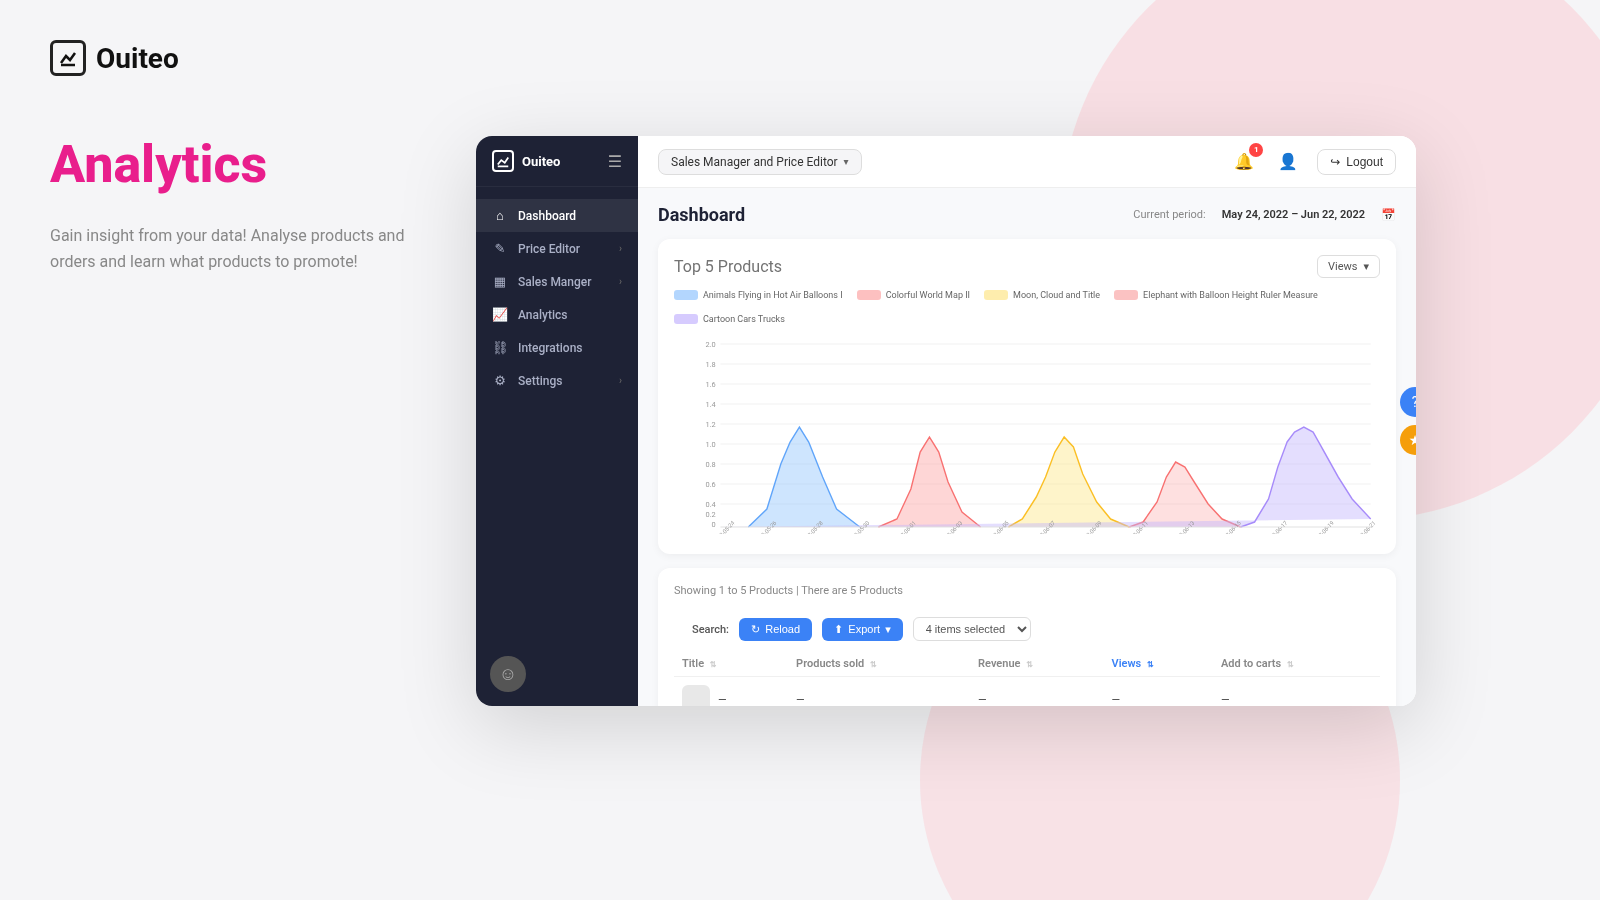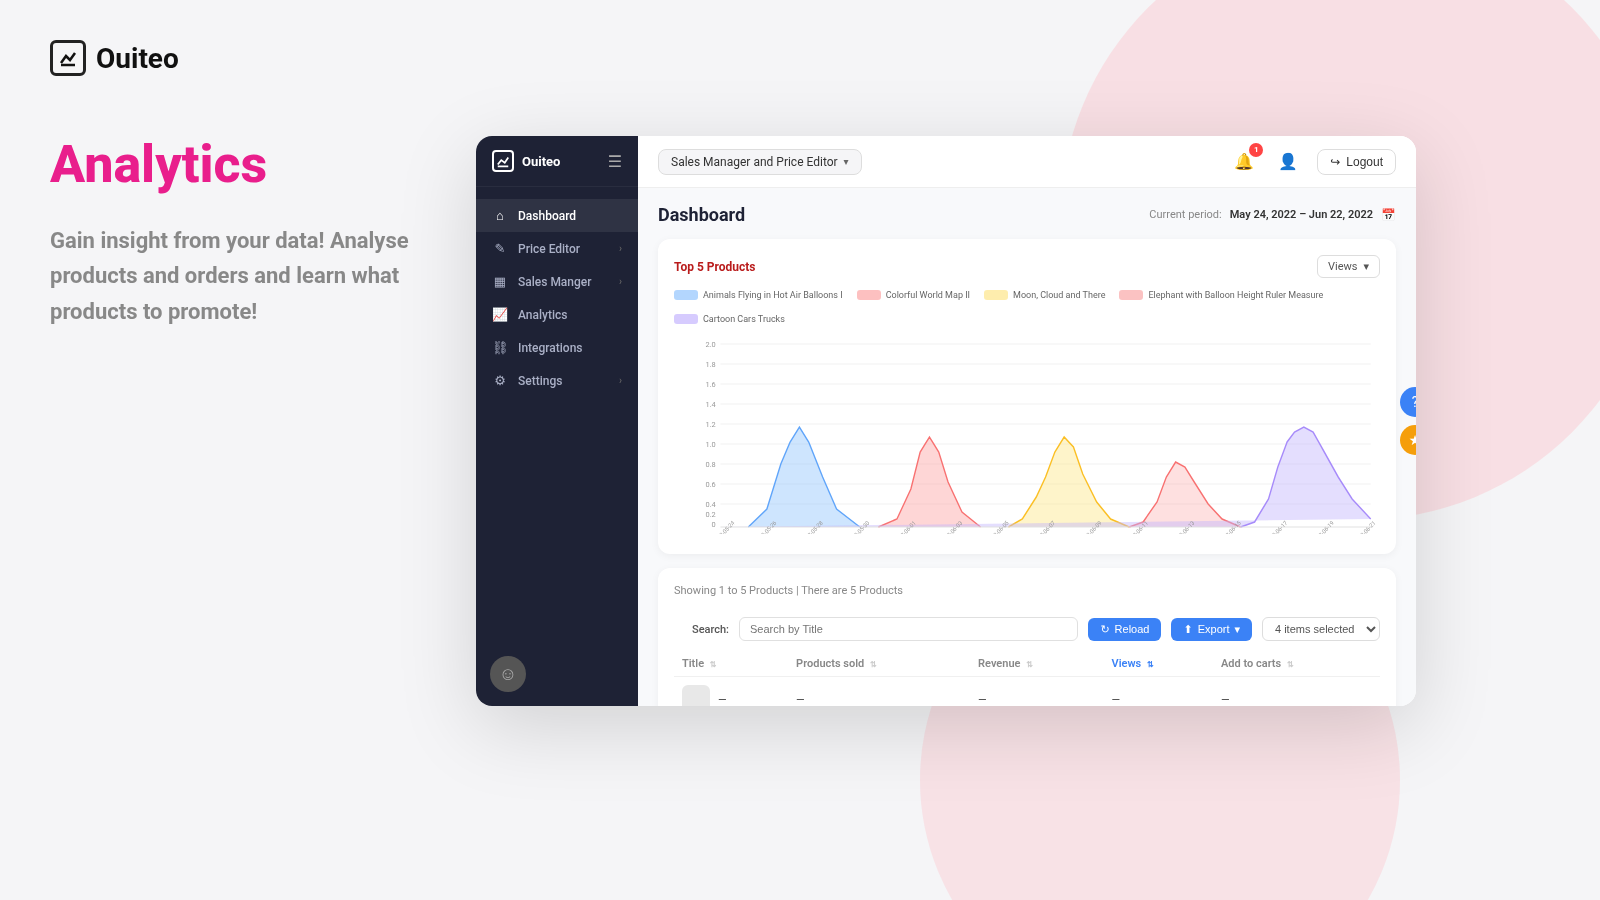--- a/index.html
+++ b/index.html
@@ -71,24 +71,24 @@
 
     .hero-title {
       font-size: 52px;
       font-weight: 800;
       color: #e91e8c;
       margin-bottom: 30px;
       line-height: 1.1;
     }
 
     .hero-desc {
-      font-size: 22px;
+      font-size: 16px;
       color: #888;
       line-height: 1.6;
-      font-weight: 700;
+      font-weight: 400;
     }
 
     
     .app-window {
       position: absolute;
       left: 476px;
       top: 136px;
       width: 940px;
       height: 570px;
       background: #fff;
@@ -283,21 +283,21 @@
       margin-bottom: 14px;
     }
     .dashboard-title {
       font-size: 18px;
       font-weight: 700;
       color: #1e2235;
     }
     .period-info {
       display: flex;
       align-items: center;
-      gap: 8px;
+      gap: 16px;
       font-size: 11px;
       color: #666;
     }
     .period-label {
       color: #888;
     }
     .period-value {
       font-weight: 600;
       color: #333;
       text-align: center;
@@ -315,23 +315,23 @@
       margin-bottom: 14px;
       box-shadow: 0 2px 8px rgba(0,0,0,0.05);
     }
     .chart-card-header {
       display: flex;
       align-items: center;
       justify-content: space-between;
       margin-bottom: 12px;
     }
     .chart-title {
-      font-size: 12px;
-      font-weight: 700;
-      color: #b91c1c;
+      font-size: 16px;
+      font-weight: 400;
+      color: #737373;
     }
     .chart-filter {
       display: flex;
       align-items: center;
       gap: 6px;
       border: 1px solid #ddd;
       border-radius: 6px;
       padding: 4px 10px;
       font-size: 11px;
       color: #555;
@@ -624,21 +624,21 @@
           <div class="legend-item">
             <div class="legend-dot" style="background:#93c5fd;"></div>
             <span>Animals Flying in Hot Air Balloons I</span>
           </div>
           <div class="legend-item">
             <div class="legend-dot" style="background:#fca5a5;"></div>
             <span>Colorful World Map II</span>
           </div>
           <div class="legend-item">
             <div class="legend-dot" style="background:#fde68a;"></div>
-            <span>Moon, Cloud and There</span>
+            <span>Moon, Cloud and Title</span>
           </div>
           <div class="legend-item">
             <div class="legend-dot" style="background:#f9a8a8;"></div>
             <span>Elephant with Balloon Height Ruler Measure</span>
           </div>
           <div class="legend-item">
             <div class="legend-dot" style="background:#c4b5fd;"></div>
             <span>Cartoon Cars Trucks</span>
           </div>
         </div>
@@ -700,21 +700,20 @@
           <text x="650" y="200" text-anchor="middle" font-size="6" fill="#999" transform="rotate(-45,650,200)">2022-06-17</text>
           <text x="700" y="200" text-anchor="middle" font-size="6" fill="#999" transform="rotate(-45,700,200)">2022-06-19</text>
           <text x="745" y="200" text-anchor="middle" font-size="6" fill="#999" transform="rotate(-45,745,200)">2022-06-21</text>
         </svg>
       </div>
 
       <div class="table-card">
         <div class="table-summary">Showing 1 to 5 Products | There are 5 Products</div>
         <div class="table-controls">
           <span class="search-label">Search:</span>
-          <input class="search-input" type="text" placeholder="Search by Title" style="">
           <button class="reload-btn">
             <span>↻</span>
             <span>Reload</span>
           </button>
           <button class="export-btn">
             <span>⬆</span>
             <span>Export</span>
             <span>▾</span>
           </button>
           <select class="items-select">

